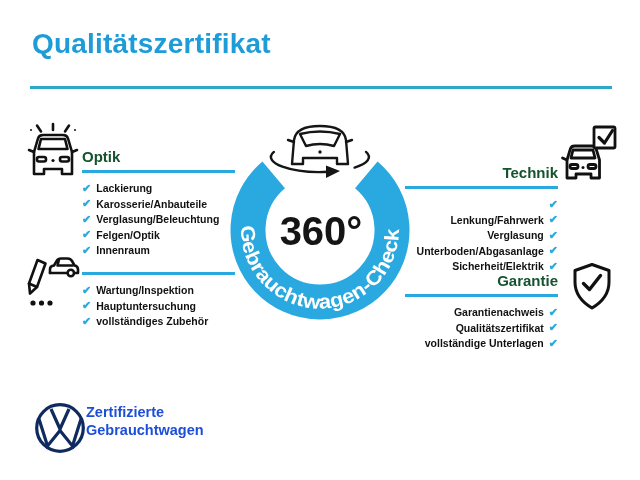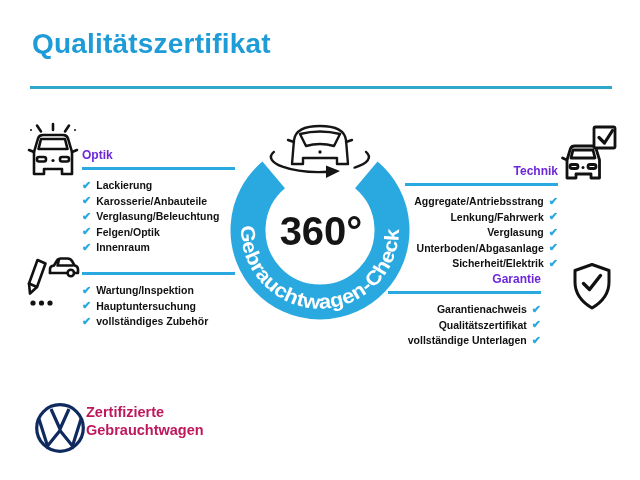--- a/index.html
+++ b/index.html
@@ -2,31 +2,31 @@
 <html><head>
 <meta charset="utf-8">
 <style>
   html,body{margin:0;padding:0;background:#fff;}
   .page{position:relative;width:640px;height:480px;background:#fff;overflow:hidden;
         font-family:"Liberation Sans",sans-serif;}
   .title{position:absolute;left:32px;top:28px;font-size:28px;font-weight:bold;
          color:#1E9CD7;letter-spacing:0.2px;}
   .top-divider{position:absolute;left:30px;top:86px;width:582px;height:3px;background:#2EA7C8;}
   .section{position:absolute;width:153px;}
-  .sec-title{font-size:12px;font-weight:bold;color:#6d28d9;margin:0 0 5px 0;}
+  .sec-title{font-size:15px;font-weight:bold;color:#14532d;margin:0 0 5px 0;}
   .sec-line{height:2.5px;background:#29A9E0;margin-bottom:8px;}
   ul.items{list-style:none;margin:0;padding:0;}
   ul.items li{display:flex;align-items:center;gap:5px;height:15.5px;
               font-size:10.5px;font-weight:bold;color:#111;white-space:nowrap;}
   .chk{color:#29A9E0;font-size:11px;line-height:1;}
   .sec-right{text-align:right;}
   .sec-right ul.items li{flex-direction:row-reverse;justify-content:flex-start;}
   .icon{position:absolute;}
   .footer-text{position:absolute;left:86px;top:403px;font-size:14.5px;font-weight:bold;
-               color:#be185d;line-height:18px;}
+               color:#1d4ed8;line-height:18px;}
   svg{display:block;}
 </style>
 </head>
 <body>
 
 <div class="page">
 
   <div class="title">Qualitätszertifikat</div>
   <div class="top-divider"></div>
 
@@ -83,21 +83,20 @@
       <path d="M39,13.5 L44.5,19 L52.5,6.5" stroke-width="3.2"></path>
     </svg>
   </div>
 
   <div class="section sec-right" style="left:405px;top:164px;">
     <div class="sec-title">Technik</div>
     <div class="sec-line"></div>
     <ul class="items">
       <li>
           <span class="chk">✔</span>
-          <span>Aggregate/Antriebsstrang</span>
         </li>
       <li>
           <span class="chk">✔</span>
           <span>Lenkung/Fahrwerk</span>
         </li>
       <li>
           <span class="chk">✔</span>
           <span>Verglasung</span>
         </li>
       <li>
@@ -143,21 +142,21 @@
     </ul>
   </div>
 
   <div class="icon" style="left:570px;top:262px;">
     <svg width="44" height="50" viewBox="0 0 44 50" fill="none" stroke="#111" stroke-width="3" stroke-linecap="round" stroke-linejoin="round">
       <path d="M22,2.5 L39,8.5 L39,20 Q39,36 22,46 Q5,36 5,20 L5,8.5 Z"></path>
       <path d="M13.5,21.5 L19.5,27.5 L30.5,13.5" stroke-width="3.4"></path>
     </svg>
   </div>
 
-  <div class="section sec-right" style="left:388px;top:272px;">
+  <div class="section sec-right" style="left:405px;top:272px;">
     <div class="sec-title">Garantie</div>
     <div class="sec-line"></div>
     <ul class="items">
       <li>
           <span class="chk">✔</span>
           <span>Garantienachweis</span>
         </li>
       <li>
           <span class="chk">✔</span>
           <span>Qualitätszertifikat</span>

